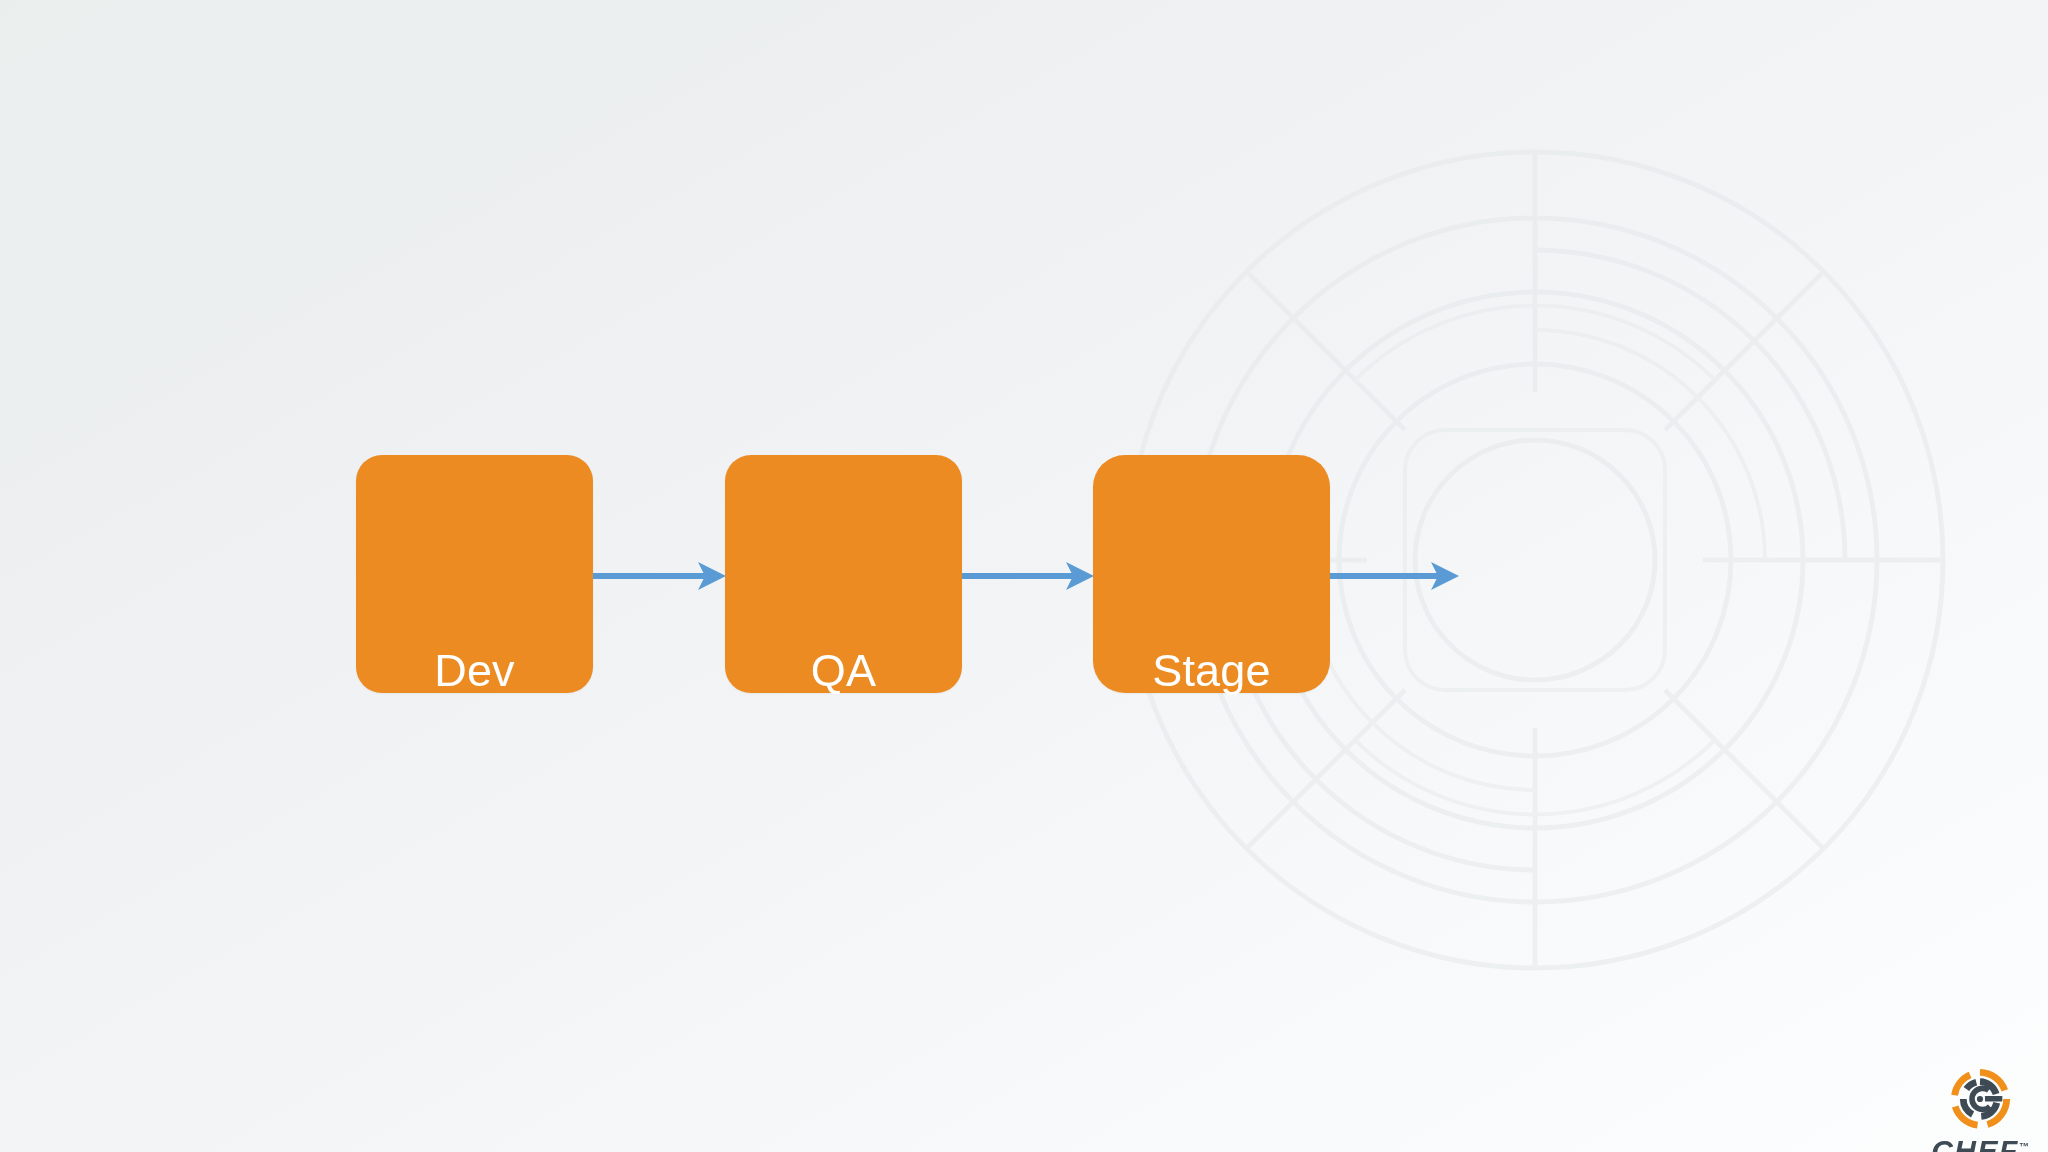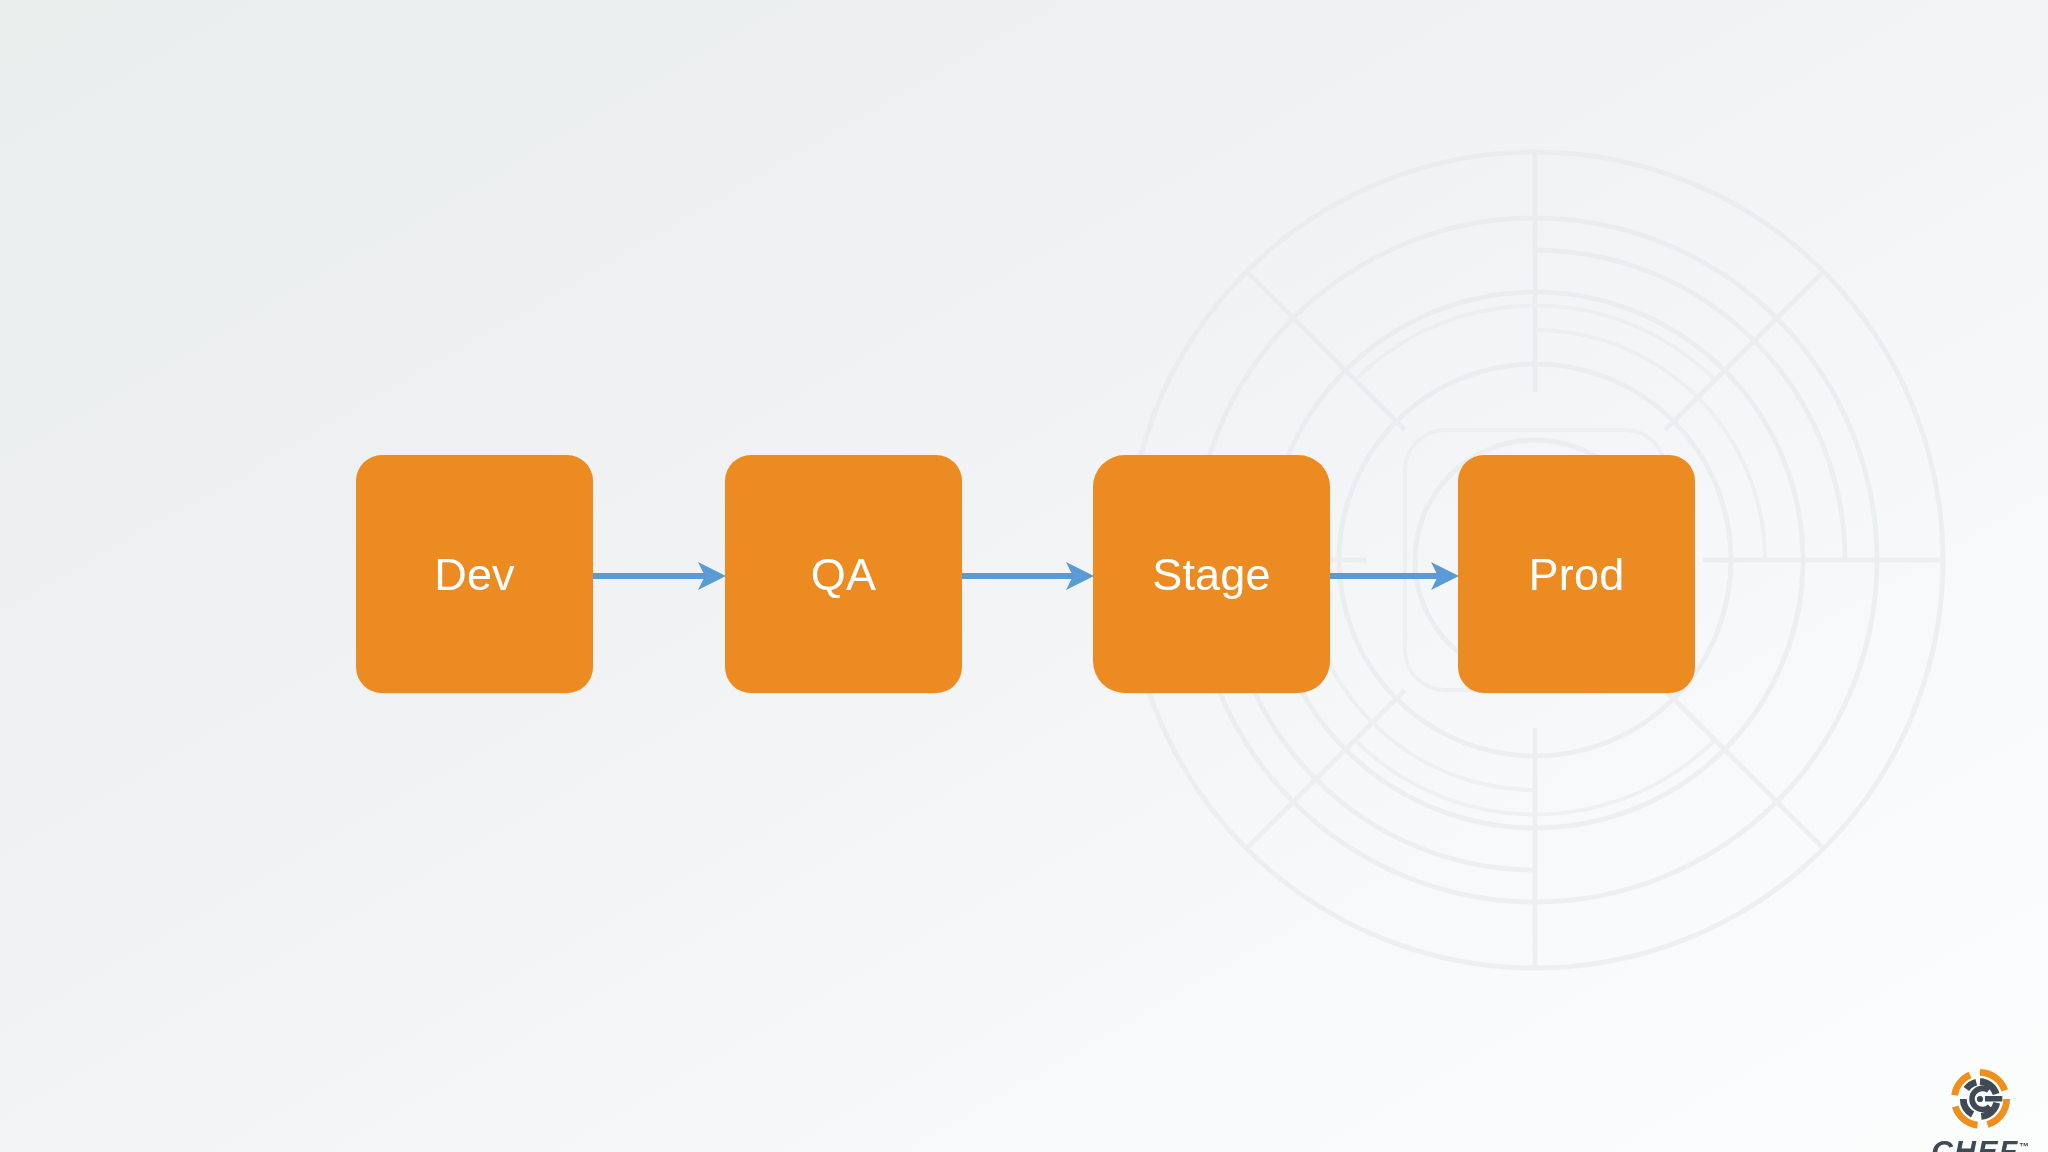--- a/index.html
+++ b/index.html
@@ -48,21 +48,21 @@
     height: 1152px;
   }
 
   .node {
     position: absolute;
     width: 237px;
     height: 238px;
     border-radius: 26px;
     background: #ed8b23;
     display: flex;
-    align-items: center;
+    align-items: flex-end;
     justify-content: center;
     box-shadow: 0 1px 2px rgba(0,0,0,0.05);
   }
 
   .node-label {
     color: #ffffff;
     font-size: 45px;
     font-weight: 400;
     letter-spacing: 0.2px;
     line-height: 1;
@@ -174,23 +174,20 @@
 
     <div class="node" id="node-stage">
       <span class="node-label">Stage</span>
     </div>
 
     <svg class="arrow-svg" id="arrow-stage-prod" viewBox="0 0 130 40" xmlns="http://www.w3.org/2000/svg">
       <path d="M0 20 L108 20" stroke="#5b9bd5" stroke-width="6" fill="none" stroke-linecap="butt"></path>
       <path d="M101 6 L129 20 L101 34 L108 20 Z" fill="#5b9bd5"></path>
     </svg>
 
-    <div class="node" id="node-prod">
-      <span class="node-label">Prod</span>
-    </div>
 
   </div>
 
   <div id="chef-logo">
     <svg id="chef-logo-mark" viewBox="0 0 100 100" xmlns="http://www.w3.org/2000/svg">
 
       <g fill="none" stroke="#f0901b" stroke-width="11" stroke-linecap="butt">
         <path d="M50 7 A43 43 0 0 1 90 36"></path>
         <path d="M93 50 A43 43 0 0 1 62 91"></path>
         <path d="M46 92 A43 43 0 0 1 10 62"></path>

